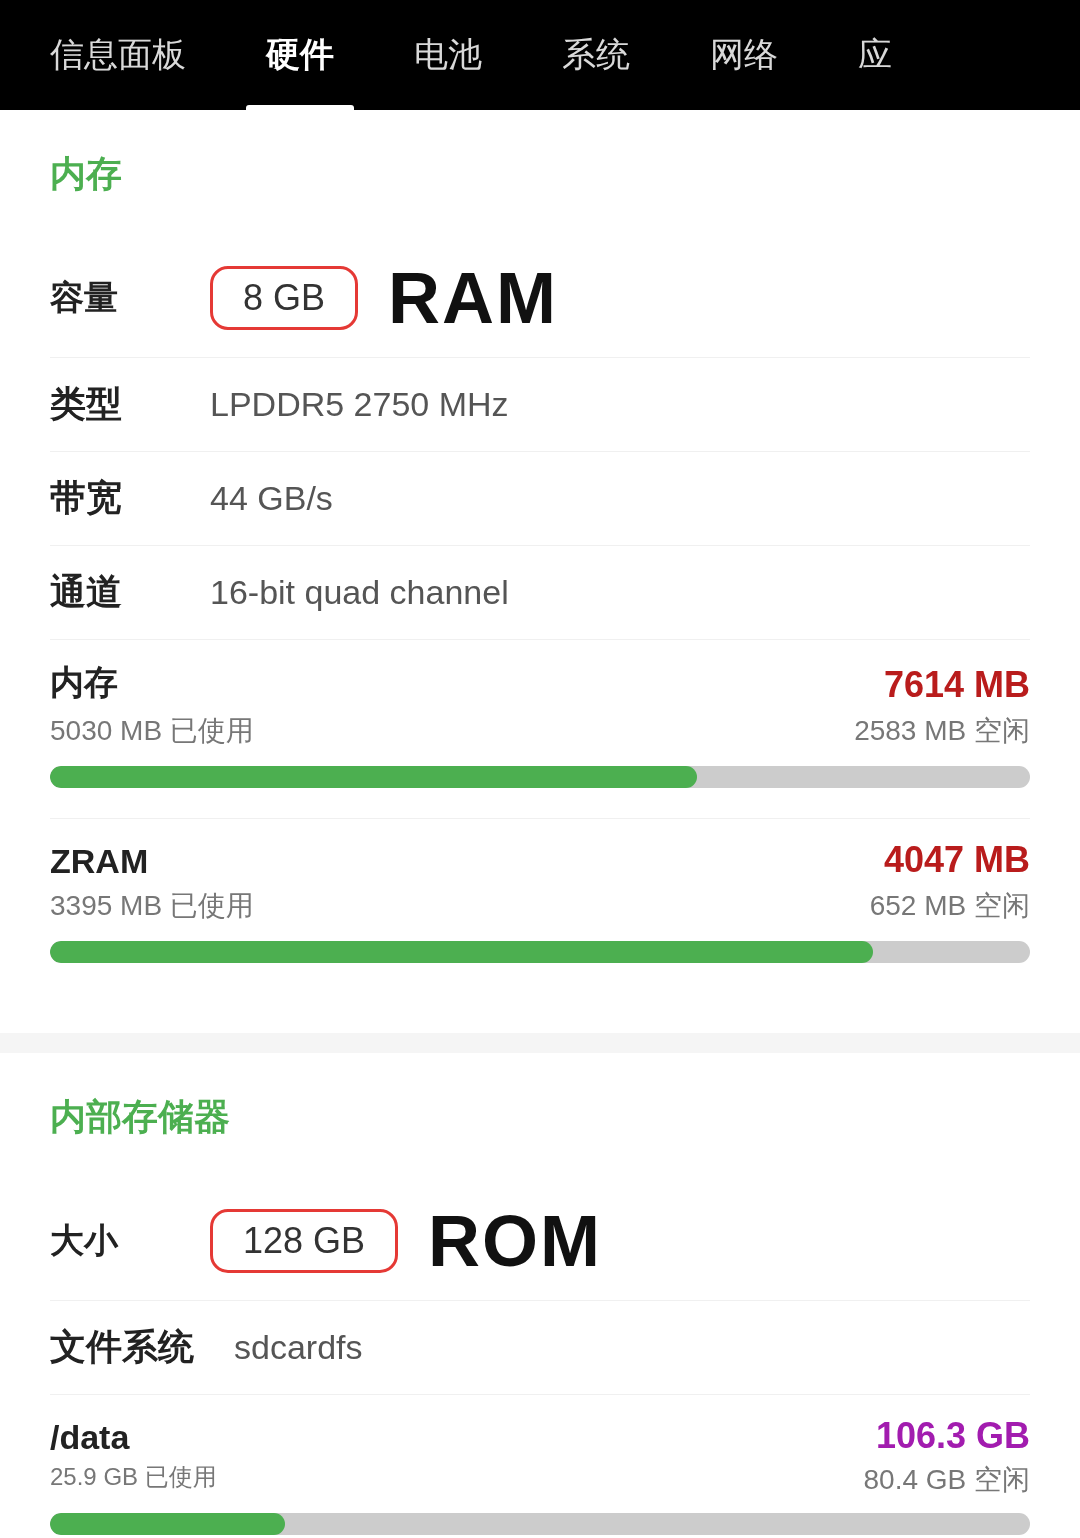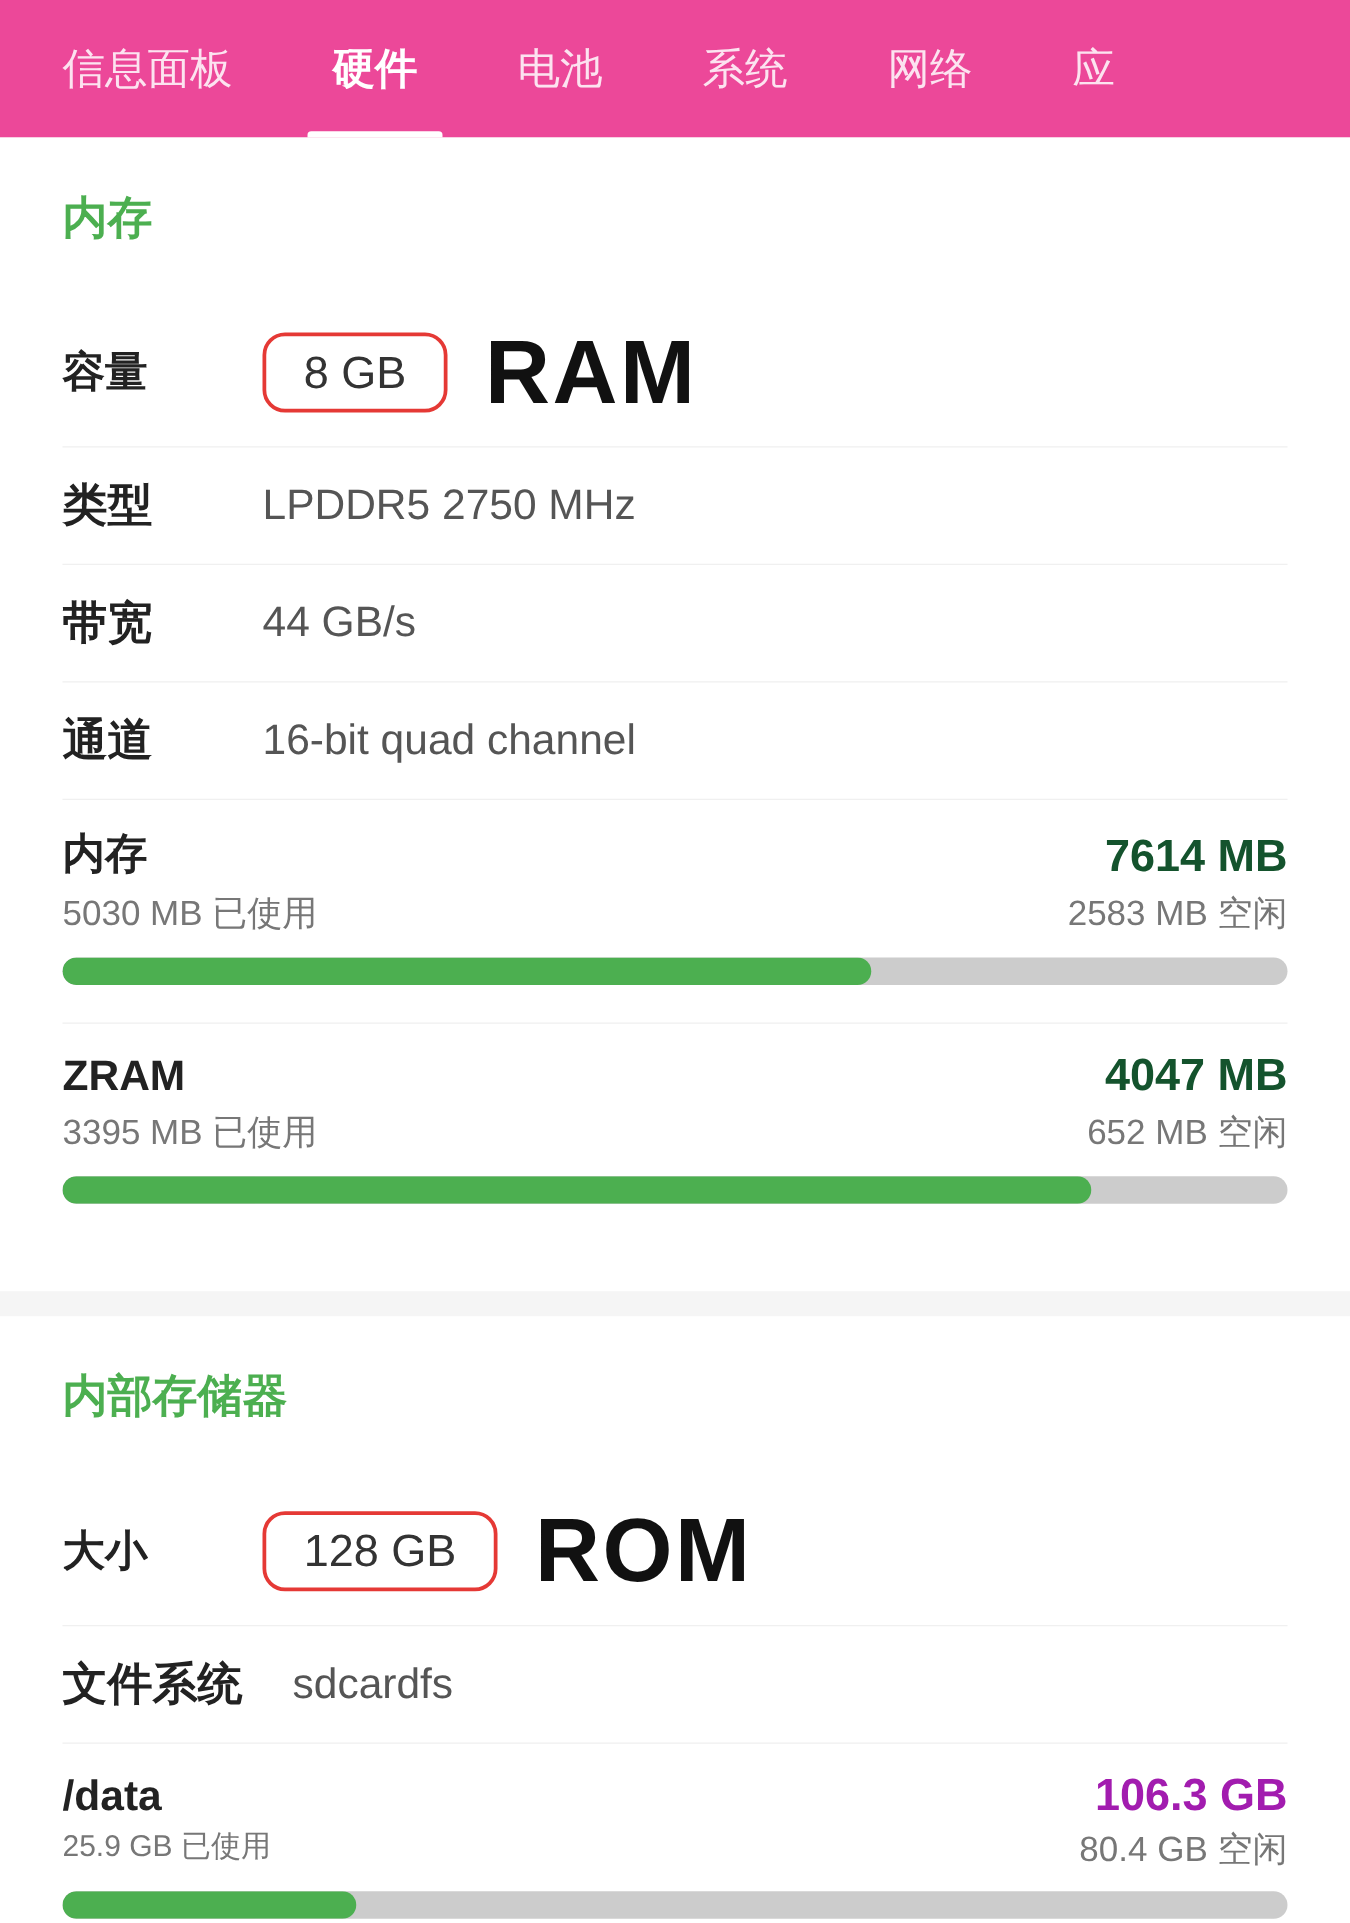--- a/index.html
+++ b/index.html
@@ -7,21 +7,21 @@
     body {
       font-family: -apple-system, "PingFang SC", "Microsoft YaHei", sans-serif;
       background: #f5f5f5;
       width: 1080px;
       min-height: 1538px;
       overflow-x: hidden;
     }
 
     
     .nav-bar {
-      background: #ec4899;
+      background: #000000;
       display: flex;
       align-items: stretch;
       height: 110px;
       padding: 0 10px;
     }
     .nav-item {
       display: flex;
       align-items: center;
       justify-content: center;
       padding: 0 40px;
@@ -127,21 +127,21 @@
       margin-bottom: 6px;
     }
     .usage-title {
       font-size: 34px;
       font-weight: 600;
       color: #222;
     }
     .usage-total {
       font-size: 36px;
       font-weight: 700;
-      color: #14532d;
+      color: #b91c1c;
     }
     .usage-subrow {
       display: flex;
       justify-content: space-between;
       margin-bottom: 16px;
     }
     .usage-used {
       font-size: 28px;
       color: #777;
     }

